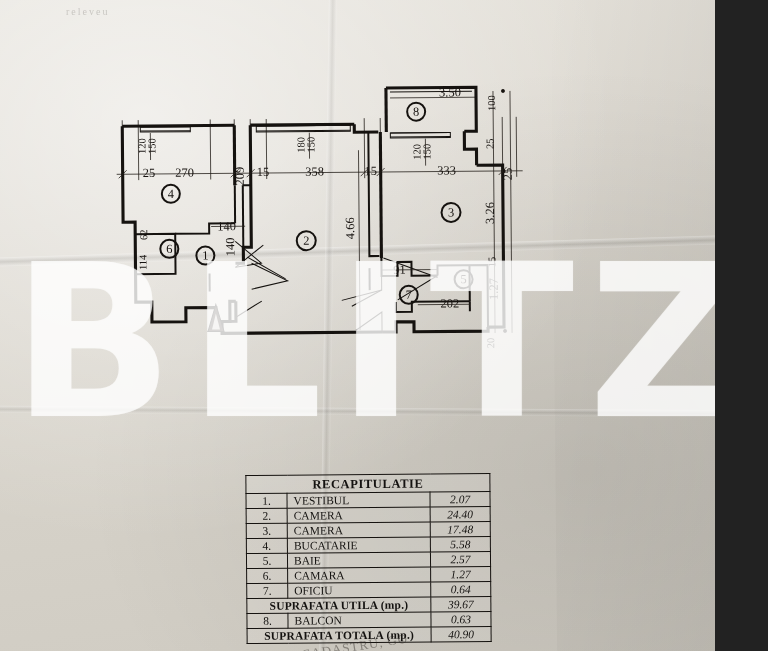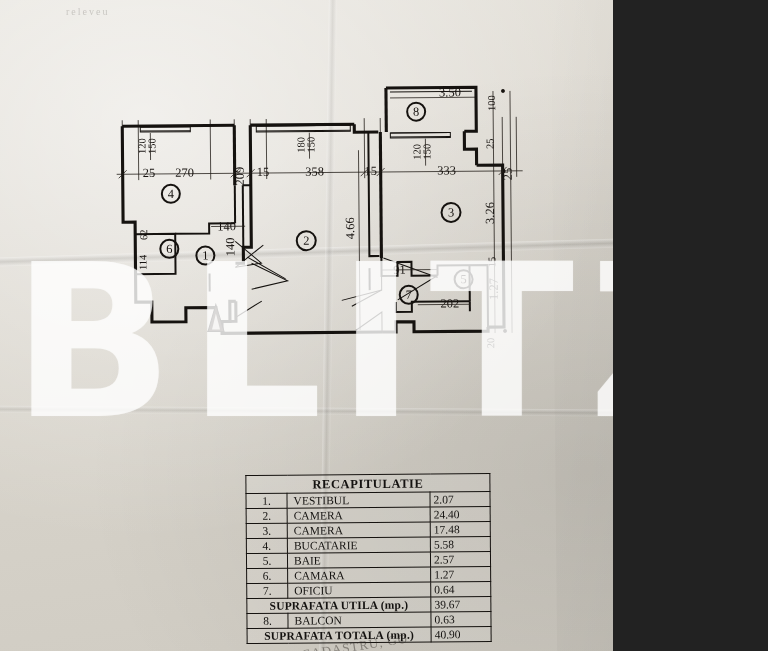--- a/index.html
+++ b/index.html
@@ -1,17 +1,17 @@
 <!DOCTYPE html>
 <html><head>
 <meta charset="utf-8">
 <style>
   html,body{margin:0;padding:0;background:#222;}
   body{font-family:"Liberation Serif",serif;}
-  #stage{position:relative;width:613px;height:651px;overflow:hidden;background:#6b6252;}
+  #stage{position:relative;width:715px;height:651px;overflow:hidden;background:#6b6252;}
 
   
   .bg-grass{position:absolute;right:0;top:0;width:46px;height:651px;
     background:
       repeating-linear-gradient(104deg, #5d6b3a 0 2px, #445226 2px 4px, #6f7d45 4px 7px),
       linear-gradient(#4e5c30,#3d4824);
     opacity:.95;}
   .bg-wood{position:absolute;right:0;top:400px;width:46px;height:190px;
     background:repeating-linear-gradient(96deg,#7a5a38 0 5px,#5d4227 5px 9px,#8a6942 9px 13px);}
   .bg-dark{position:absolute;right:0;top:0;width:10px;height:651px;background:#22200f;opacity:.8;}
@@ -59,21 +59,21 @@
   
   .recap{position:absolute;left:246px;top:474px;width:245px;
     border:1.6px solid #15120f;background:rgba(255,255,255,.10);
     border-collapse:collapse;font-size:11.5px;color:#141210;
     transform:rotate(-0.45deg);}
   .recap td,.recap th{border:1px solid #15120f;padding:0 3px;height:14px;
     line-height:14px;white-space:nowrap;}
   .recap .title{text-align:center;font-weight:bold;font-size:12.5px;letter-spacing:.6px;height:17px;}
   .recap .num{width:34px;text-align:center;}
   .recap .nm{text-align:left;padding-left:6px;}
-  .recap .val{width:53px;text-align:left;}
+  .recap .val{width:53px;text-align:center;font-style:italic;}
   .recap .sum{text-align:center;font-weight:bold;letter-spacing:.2px;}
   .stamp{position:absolute;left:278px;top:632px;width:240px;height:26px;
     font-family:"Liberation Serif",serif;font-size:13px;color:rgba(40,35,30,.42);
     transform:rotate(-9deg);letter-spacing:1px;pointer-events:none;}
   .faint-top{position:absolute;left:66px;top:6px;font-size:10px;
     color:rgba(60,55,50,.22);letter-spacing:2px;font-family:"Liberation Serif",serif;}
 </style>
 </head>
 <body>
 

